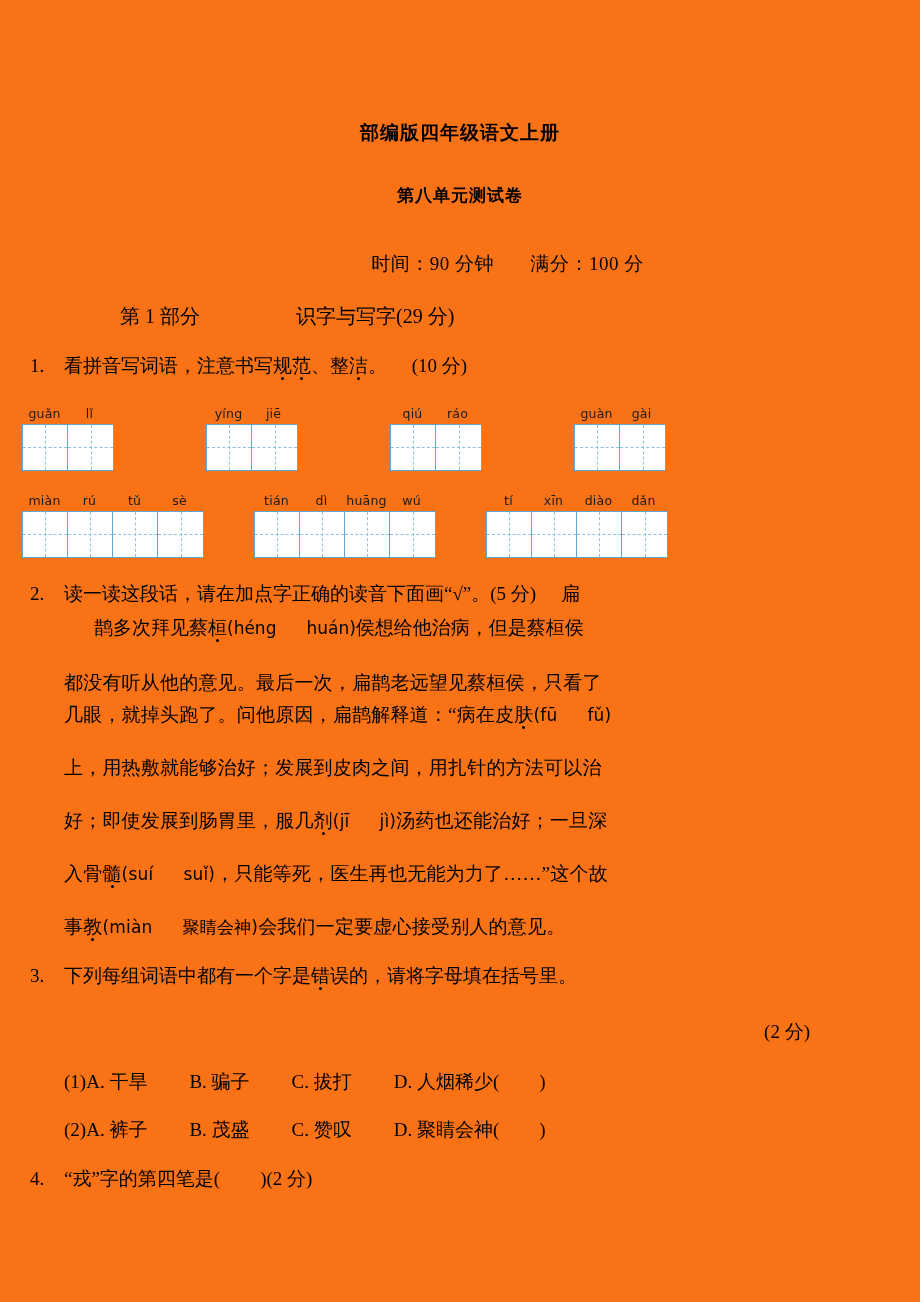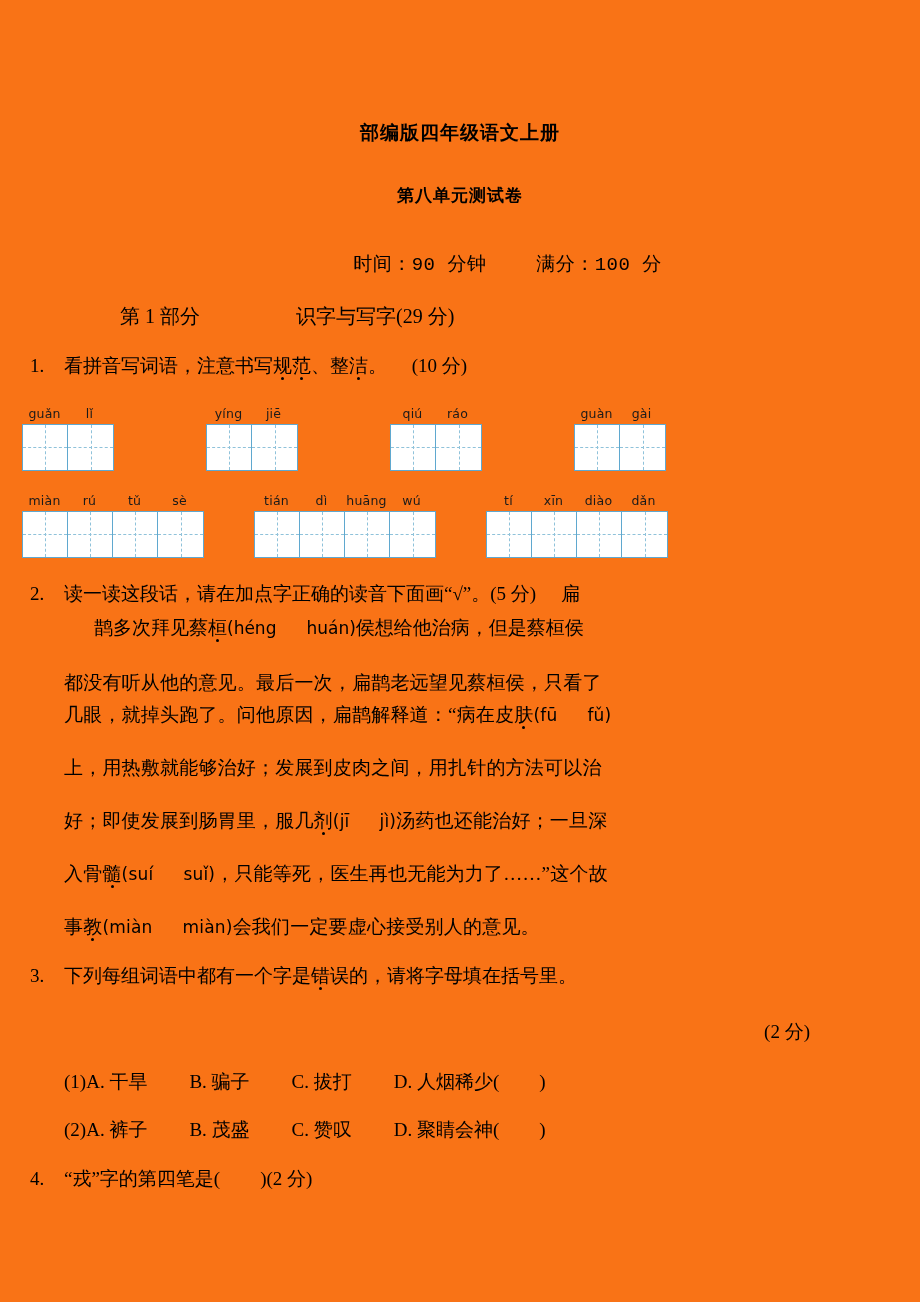--- a/index.html
+++ b/index.html
@@ -42,21 +42,20 @@
     font-size: 17px;
     letter-spacing: 1px;
     margin-top: 38px;
   }
   .meta-line {
     text-align: center;
     font-size: 19px;
     margin-top: 44px;
     padding-left: 95px;
     letter-spacing: 0.5px;
-    font-family: Liberation Mono, monospace;
   }
   .meta-line .gap { display: inline-block; width: 26px; }
 
   .part-line {
     font-size: 20px;
     margin-top: 26px;
     padding-left: 120px;
   }
   .part-line .gap2 { display: inline-block; width: 86px; }
 
@@ -306,21 +305,21 @@
       <div class="pline">都没有听从他的意见。最后一次，扁鹊老远望见蔡桓侯，只看了</div>
 
       <div class="pline tight"><span>几眼，就掉头跑了。问他原因，扁鹊解释道：“病在皮</span><span class="dotted">肤</span><span class="py">(fū</span><span class="sp-wide"></span><span class="py">fǔ)</span></div>
 
       <div class="pline">上，用热敷就能够治好；发展到皮肉之间，用扎针的方法可以治</div>
 
       <div class="pline"><span>好；即使发展到肠胃里，服几</span><span class="dotted">剂</span><span class="py">(jī</span><span class="sp-wide"></span><span class="py">jì)</span><span>汤药也还能治好；一旦深</span></div>
 
       <div class="pline"><span>入骨</span><span class="dotted">髓</span><span class="py">(suí</span><span class="sp-wide"></span><span class="py">suǐ)</span><span>，只能等死，医生再也无能为力了……”这个故</span></div>
 
-      <div class="pline"><span>事</span><span class="dotted">教</span><span class="py">(miàn</span><span class="sp-wide"></span><span class="py">miàn)</span><span>会我们一定要虚心接受别人的意见。</span></div>
+      <div class="pline"><span>事</span><span class="dotted">教</span><span class="py">(miàn</span><span class="sp-wide"></span><span class="py">聚睛会神)</span><span>会我们一定要虚心接受别人的意见。</span></div>
     </div>
 
     <div class="q">
       <span class="q-num">3.</span><span>下列每组词语中都有一个字是</span><span class="dotted">错</span><span>误的，请将字母填在括号里。</span>
     </div>
 
     <div class="score-right">(2 分)</div>
 
     <div class="opts" id="q3-options">
         <div class="opt-row"><span>(1)</span><span class="opt"><span>A. </span><span>干旱</span></span><span class="opt-gap"></span><span class="opt"><span>B. </span><span>骗子</span></span><span class="opt-gap"></span><span class="opt"><span>C. </span><span>拔打</span></span><span class="opt-gap"></span><span class="opt"><span>D. </span><span>人烟稀少</span></span><span>(</span><span class="paren-gap"></span><span>)</span></div>

